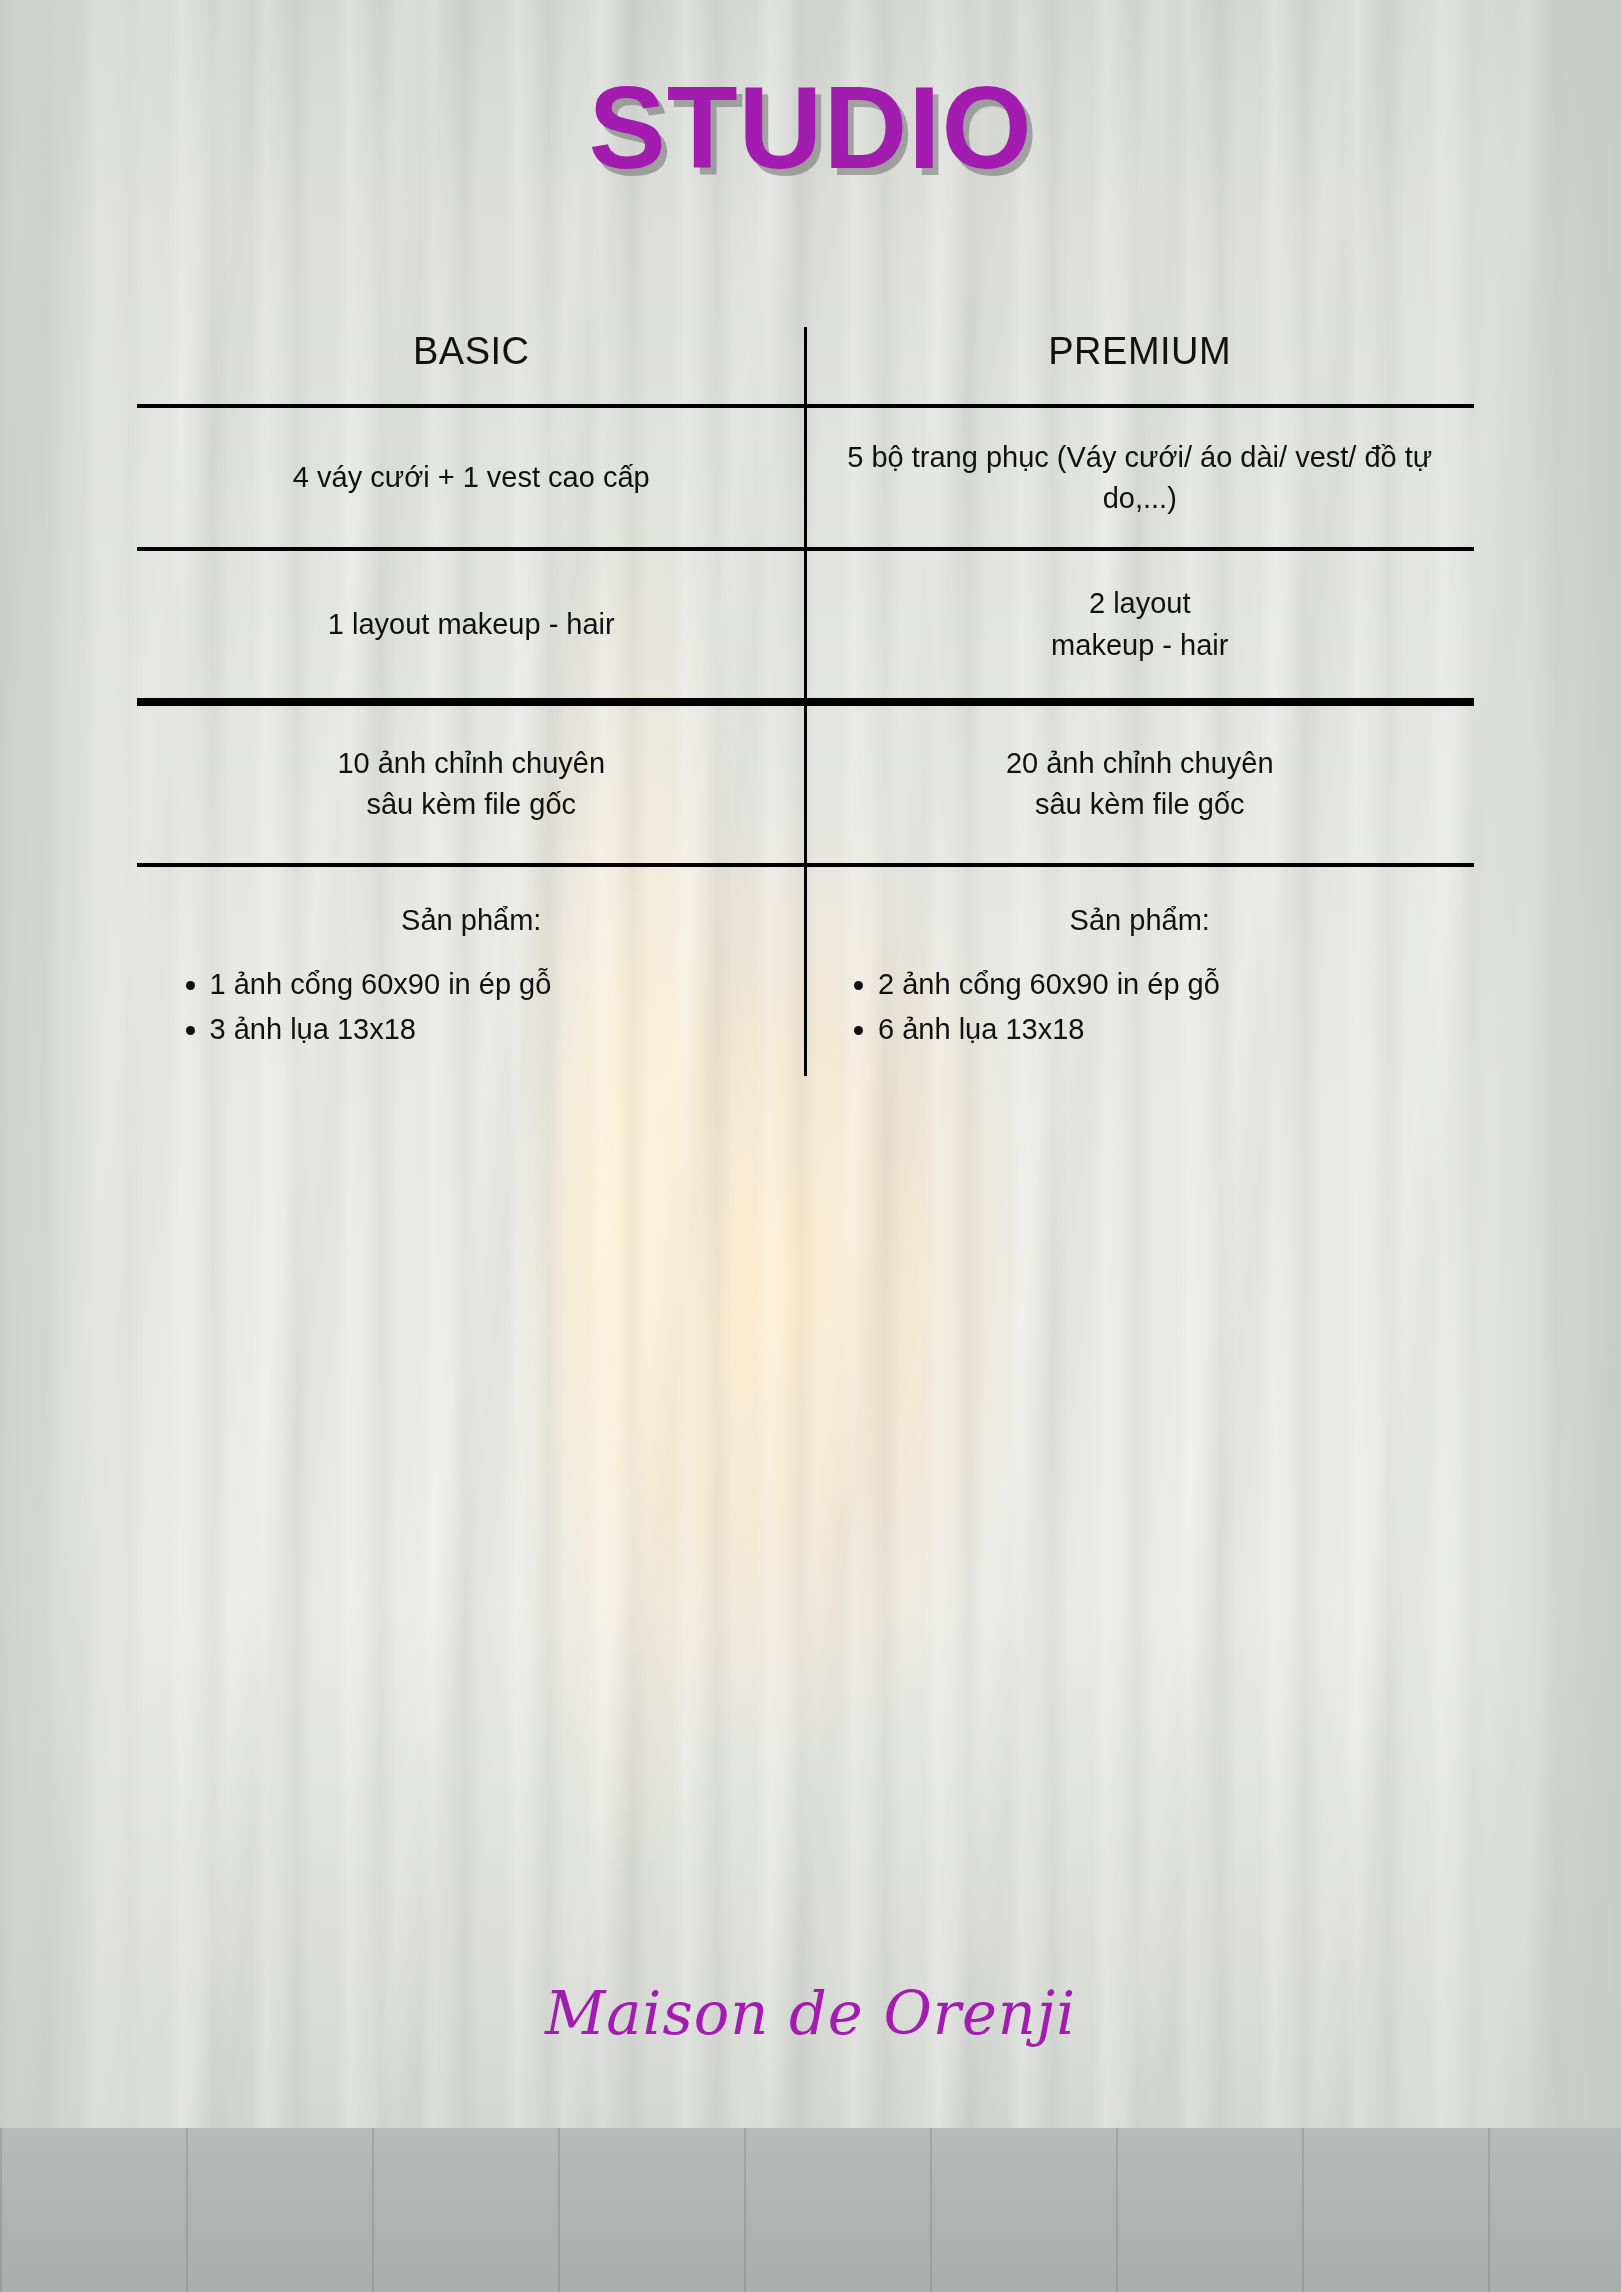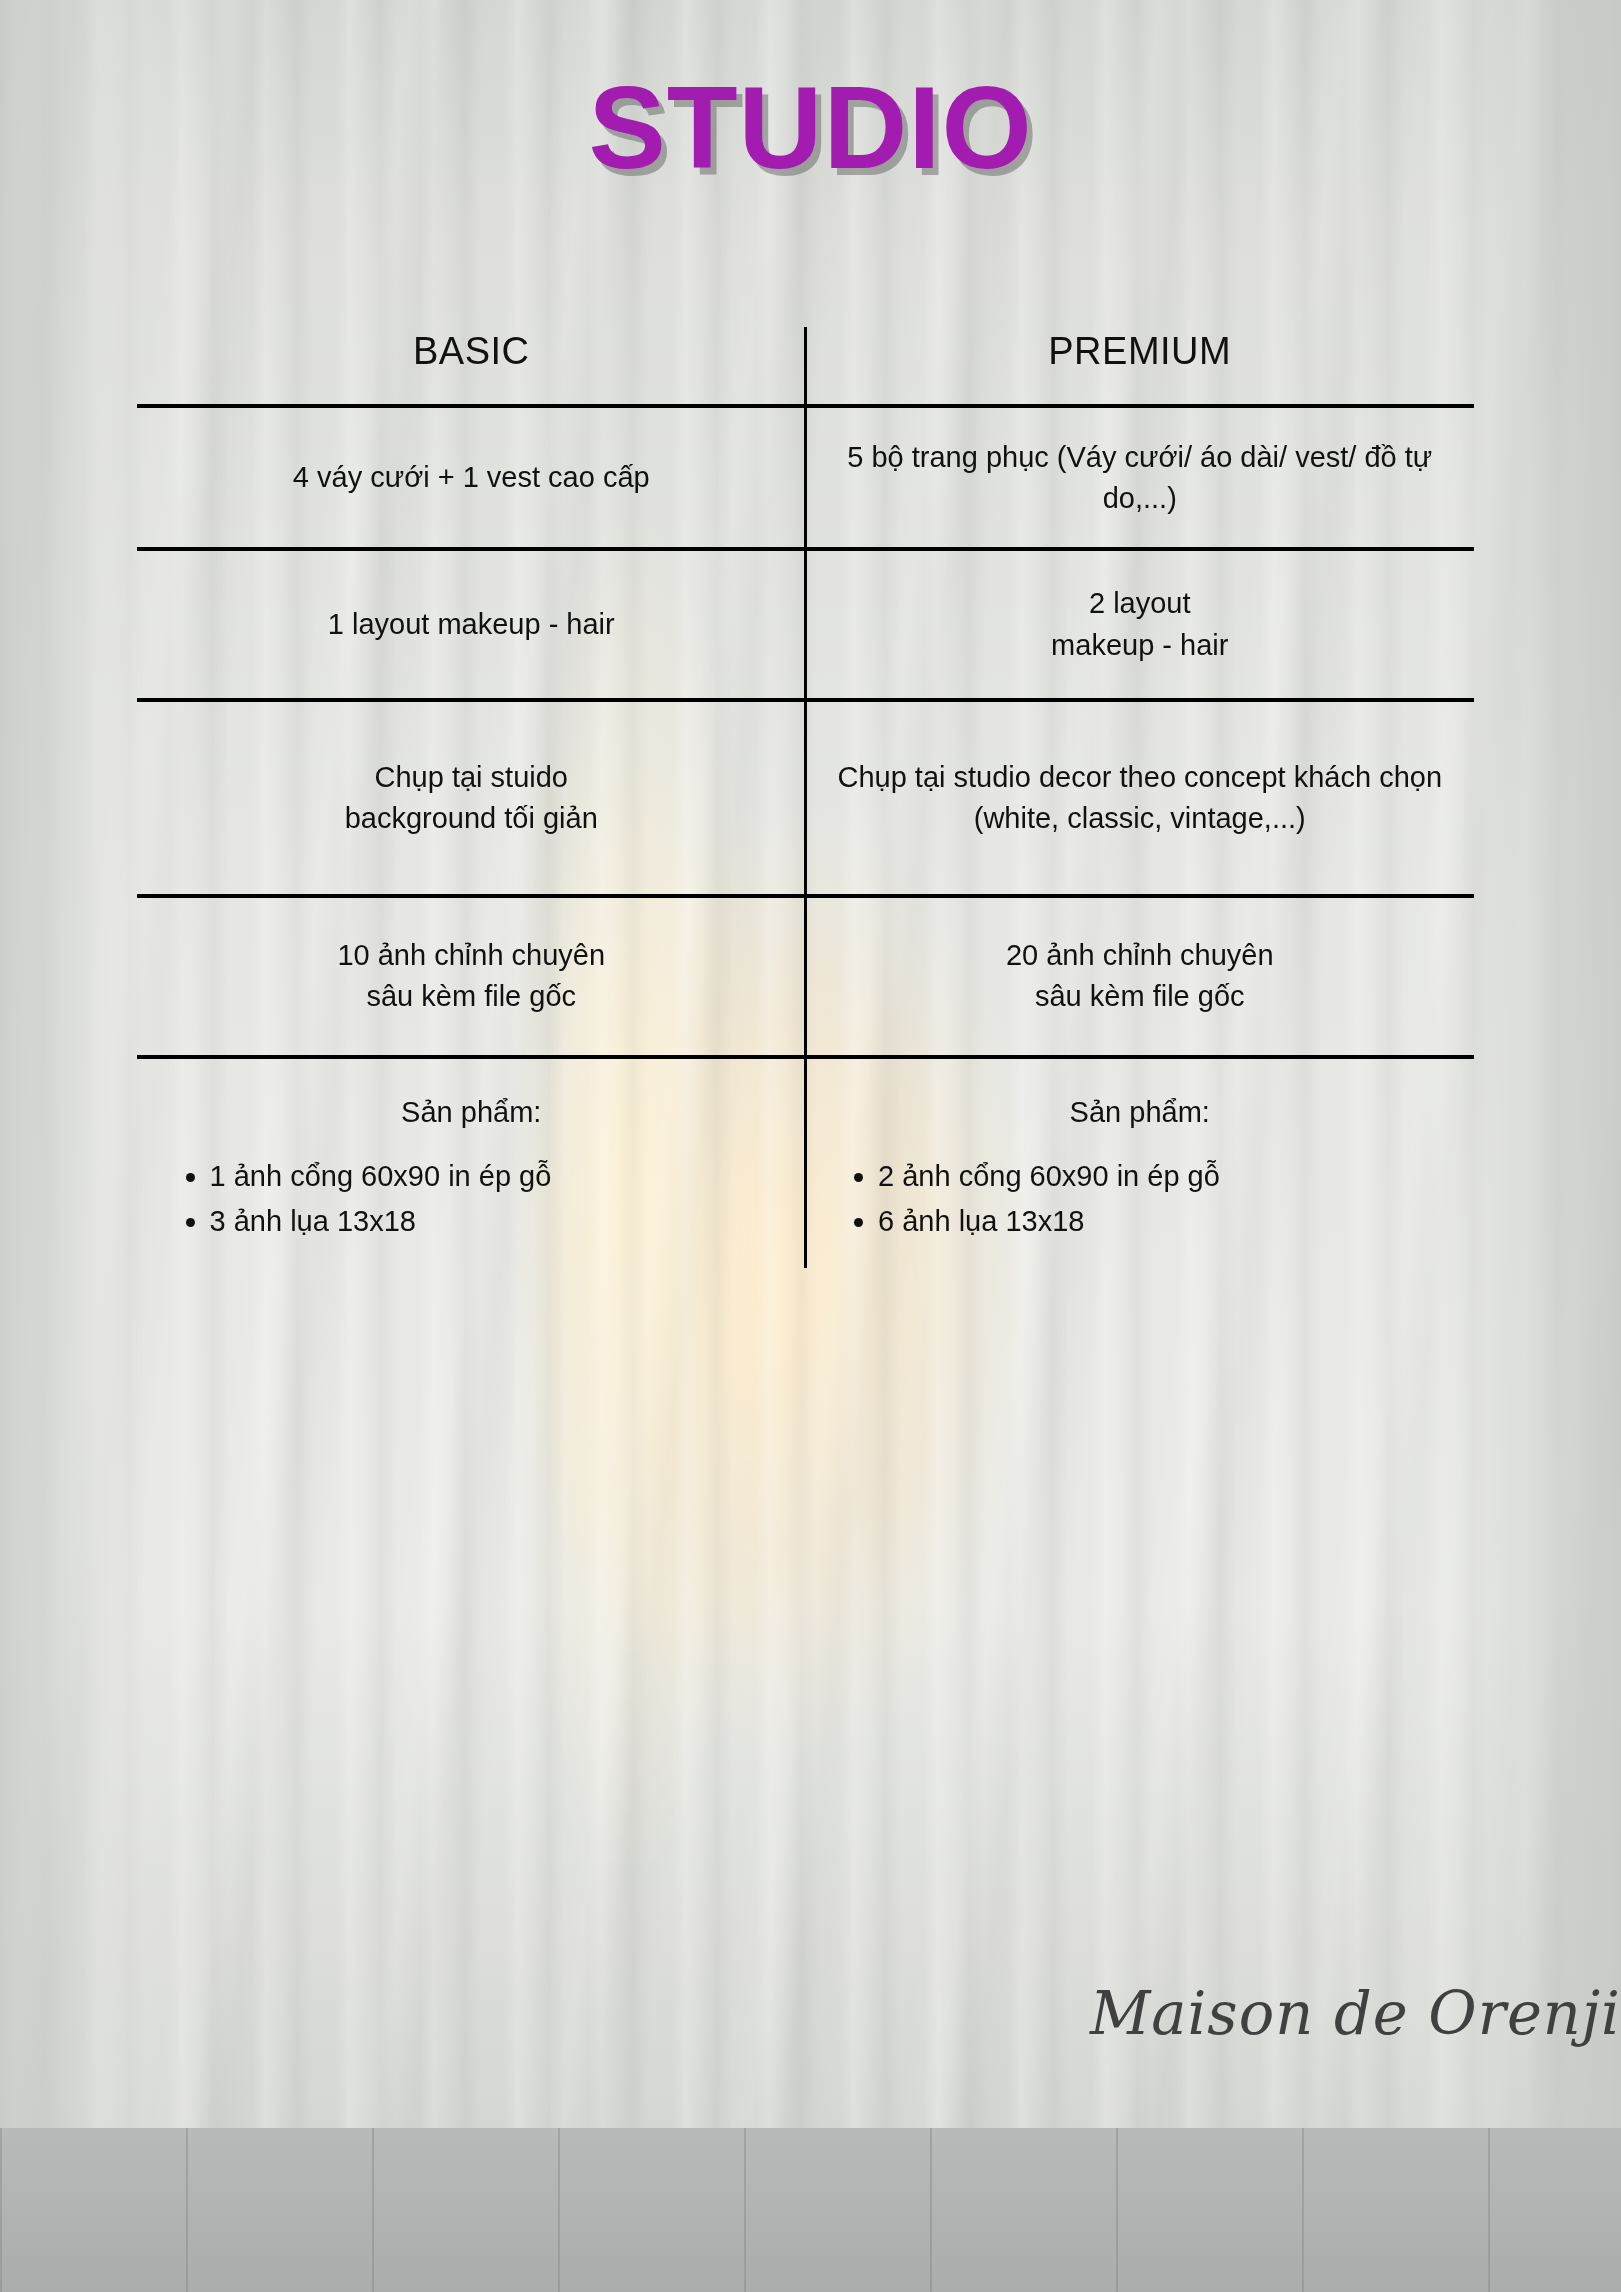--- a/index.html
+++ b/index.html
@@ -155,25 +155,25 @@
   }
   .prod li {
     margin: 4.9px 0;
     line-height: 1.4;
   }
 
   .signature {
     position: absolute;
     left: 0; right: 0;
     bottom: 245px;
-    text-align: right;
+    text-align: center;
     font-family: "DejaVu Serif", serif;
     font-style: italic;
     font-size: 59px;
-    color: #404040;
+    color: #a21caf;
     letter-spacing: 1px;
   }
 </style>
 </head>
 <body>
 
 <div class="page">
 
   <div class="bg"></div>
   <div class="glow-core"></div>
@@ -201,24 +201,20 @@
         <div class="cell">5 bộ trang phục (Váy cưới/ áo dài/ vest/ đồ tự do,...)</div>
       </div>
       <div class="divider"></div>
 
       <div class="row r2">
         <div class="cell">1 layout makeup - hair</div>
         <div class="cell">2 layout<br>makeup - hair</div>
       </div>
       <div class="divider"></div>
 
-      <div class="row r3">
-        <div class="cell">Chụp tại stuido<br>background tối giản</div>
-        <div class="cell">Chụp tại studio decor theo concept khách chọn (white, classic, vintage,...)</div>
-      </div>
       <div class="divider"></div>
 
       <div class="row r4">
         <div class="cell">10 ảnh chỉnh chuyên<br>sâu kèm file gốc</div>
         <div class="cell">20 ảnh chỉnh chuyên<br>sâu kèm file gốc</div>
       </div>
       <div class="divider"></div>
 
       <div class="row r5">
         <div class="cell">

